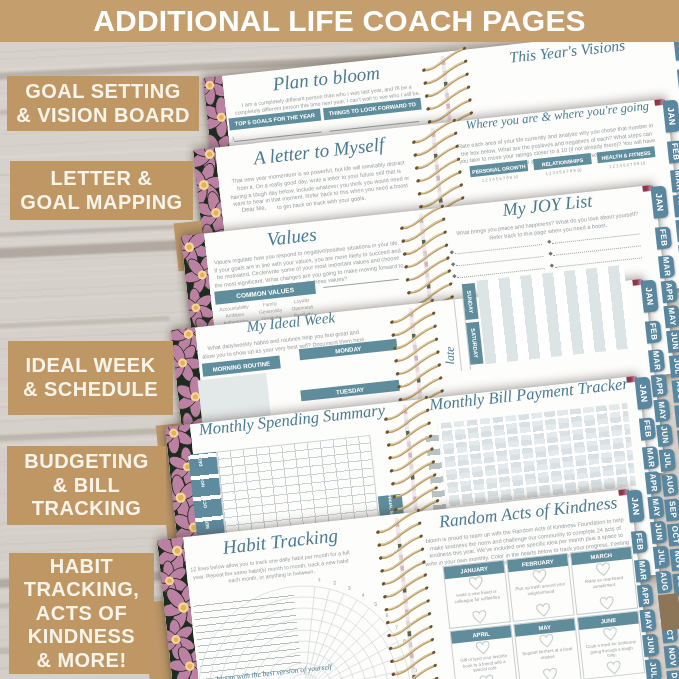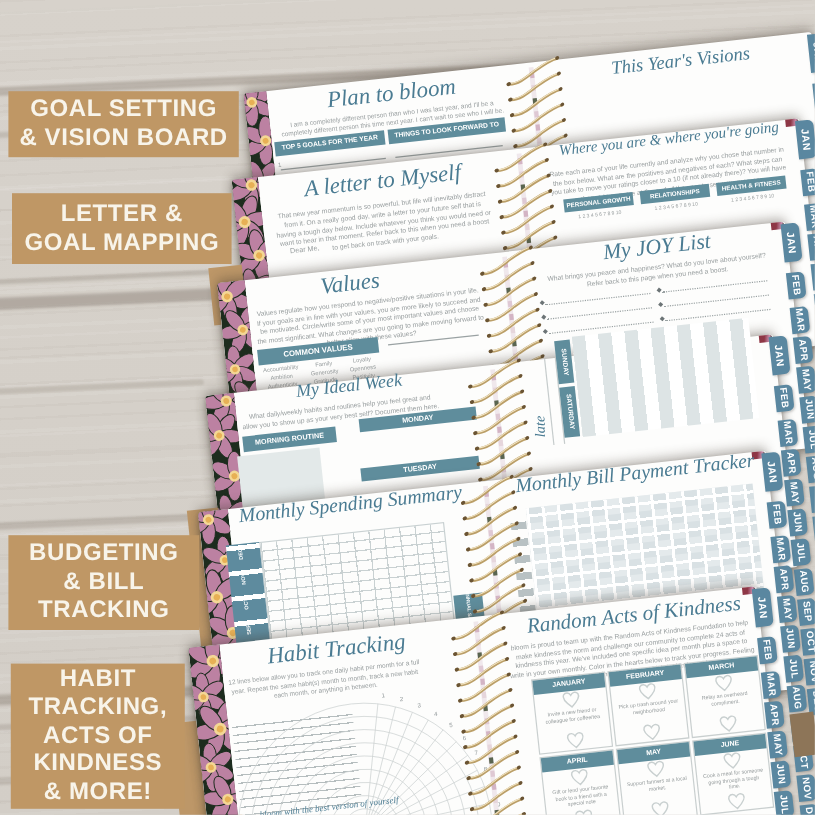--- a/index.html
+++ b/index.html
@@ -583,30 +583,34 @@
       <div class="tab" style="left:472px;top:43.0px;width:15px;height:22px;font-size:8px">FEB</div>
       <div class="tab" style="left:472px;top:72.0px;width:15px;height:22px;font-size:8px">MAR</div>
       <div class="tab" style="left:472px;top:97.0px;width:15px;height:22px;font-size:8px">APR</div>
       <div class="tab" style="left:472px;top:122.0px;width:15px;height:22px;font-size:8px">MAY</div>
       <div class="tab" style="left:472px;top:147.0px;width:15px;height:22px;font-size:8px">JUN</div>
       <div class="tab" style="left:472px;top:172.0px;width:15px;height:22px;font-size:8px">JUL</div>
     </div>
 
 <div class="abs" style="left:660px;top:594px;width:20px;height:36px;background:#8d7558;transform:rotate(-7deg)"></div>
 
+<div class="abs" style="left:0;top:0;width:679px;height:42px;background:#c59e6d;color:#fff;font-weight:bold;font-size:30px;letter-spacing:0.2px;text-align:center;line-height:42px">ADDITIONAL LIFE COACH PAGES</div>
 
 <div class="label" style="left:10px;top:161px;width:183px;height:59px;font-size:20px">
       <span>LETTER &amp;<br>GOAL MAPPING</span>
     </div>
 
 <div class="label" style="left:7px;top:76px;width:192px;height:55px;font-size:20px">
       <span>GOAL SETTING<br>&amp; VISION BOARD</span>
     </div>
 
 
+<div class="label" style="left:8px;top:341px;width:165px;height:74px;font-size:20px">
+      <span>IDEAL WEEK<br>&amp; SCHEDULE</span>
+    </div>
 
 <div class="label" style="left:9px;top:553px;width:145px;height:121px;font-size:20px">
       <span>HABIT<br>TRACKING,<br>ACTS OF<br>KINDNESS<br>&amp; MORE!</span>
     </div>
 
 <div class="label" style="left:7px;top:446px;width:159px;height:79px;font-size:20px">
       <span>BUDGETING<br>&amp; BILL<br>TRACKING</span>
     </div>
 </div>
 </body></html>

